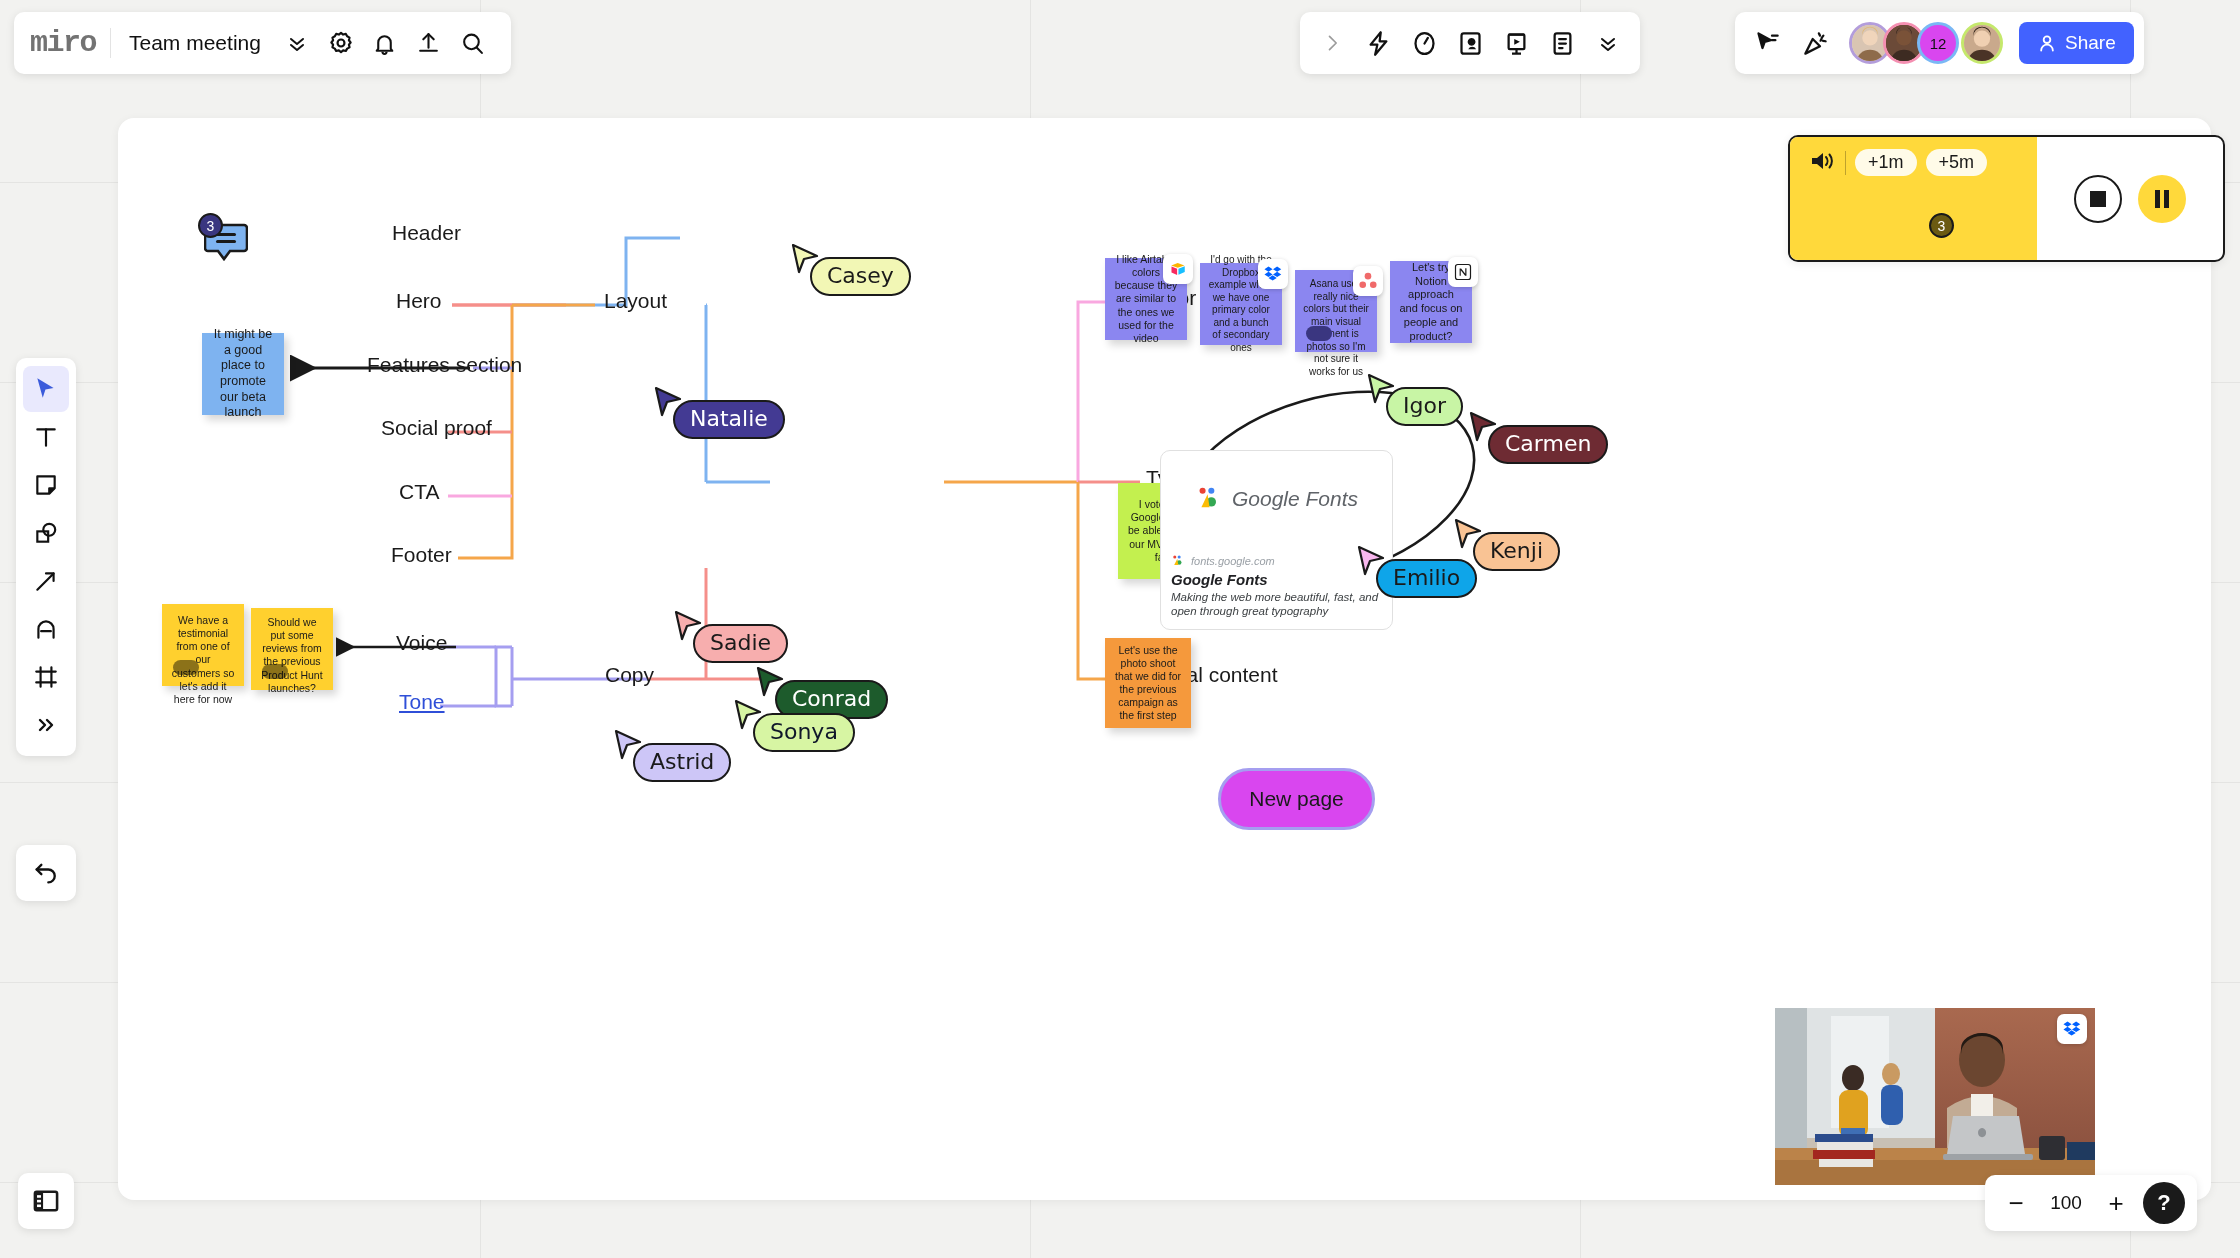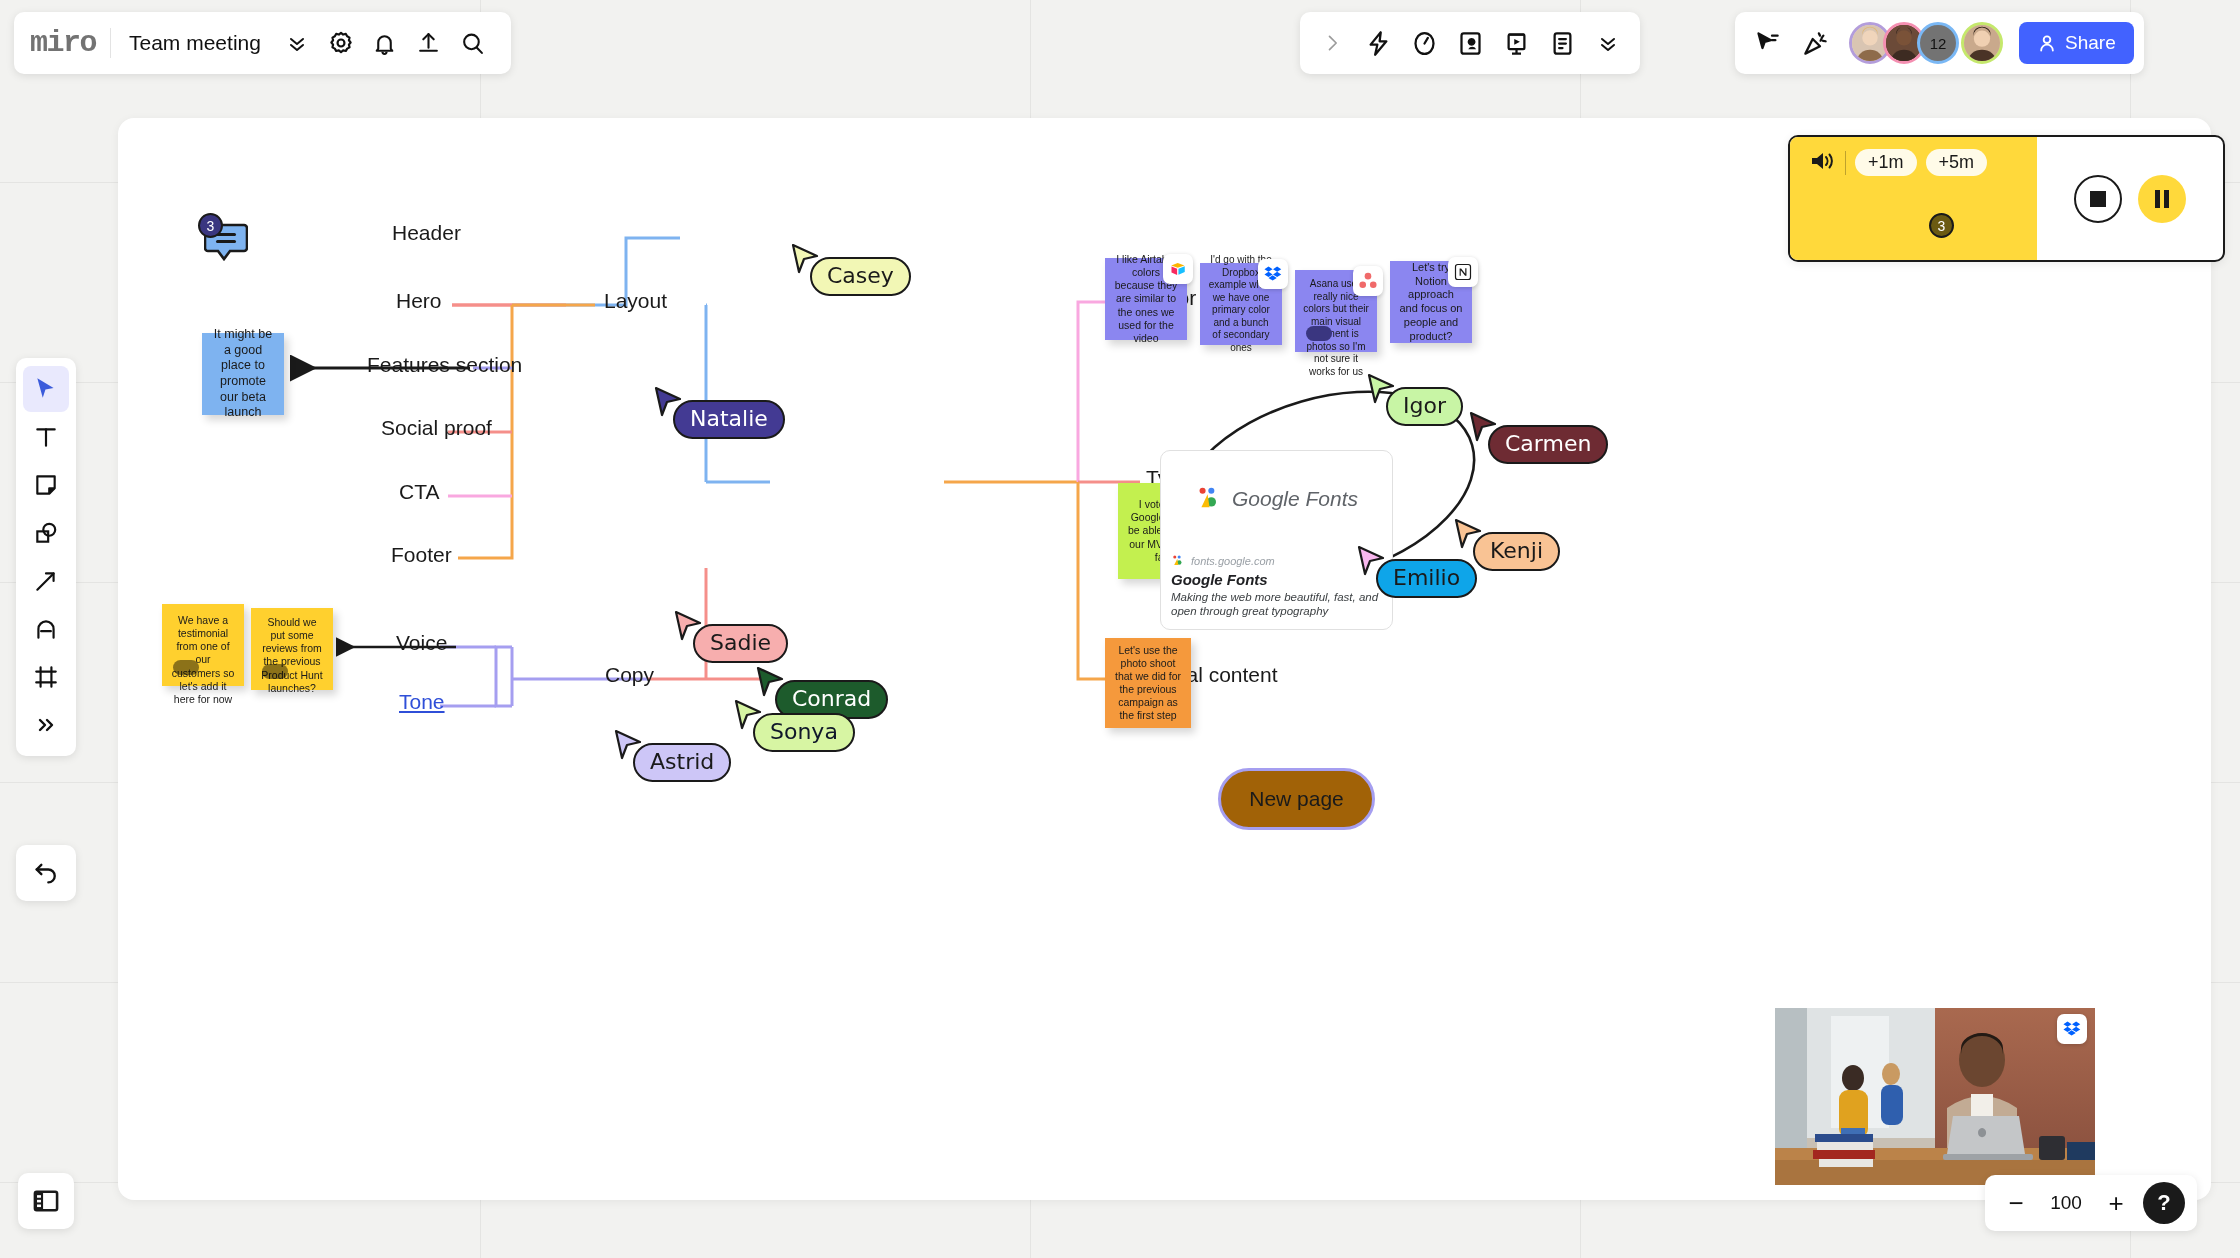--- a/index.html
+++ b/index.html
@@ -78,21 +78,21 @@
     display: flex; align-items: center; padding: 0 10px; gap: 4px;
   }
   .avatars { display: flex; align-items: center; margin-left: 8px; }
   .av {
     width: 42px; height: 42px; border-radius: 50%;
     border: 3px solid #fff; margin-left: -8px;
     display: flex; align-items: center; justify-content: center;
     font-size: 15px; color: #111; overflow: hidden; position: relative;
   }
   .av:first-child { margin-left: 0; }
-  .av-count { background: #737373; border-color: #7ab8f5; }
+  .av-count { background: #d946ef; border-color: #7ab8f5; }
   .av-sep { width: 10px; }
   .share-btn {
     margin-left: 12px; height: 42px; border-radius: 8px;
     background: #4262ff; color: #ffffff; display: flex; align-items: center;
     gap: 8px; padding: 0 18px; font-size: 19px; cursor: pointer; border: none;
     font-family: "Liberation Sans", sans-serif;
   }
 
   
   .rail {
@@ -167,21 +167,21 @@
   }
   .pause-btn i { width: 5px; height: 18px; background: #1a1a1a; display: block; }
 
   
   .mm-label {
     position: absolute; font-size: 21px; color: #1a1a1a; white-space: nowrap;
   }
   .mm-label.link { color: #2f4fd8; text-decoration: underline; }
   .newpage {
     position: absolute; left: 1100px; top: 650px; width: 157px; height: 62px;
-    border: 3px solid #a59ef0; border-radius: 31px; background: #a16207;
+    border: 3px solid #a59ef0; border-radius: 31px; background: #d946ef;
     display: flex; align-items: center; justify-content: center;
     font-size: 21px; color: #1a1a1a;
   }
 
   
   .sticky {
     position: absolute; display: flex; align-items: center; justify-content: center;
     text-align: center; color: #1a1a1a; line-height: 1.25;
     box-shadow: 4px 5px 8px rgba(0,0,0,0.16);
     padding: 6px 8px;

